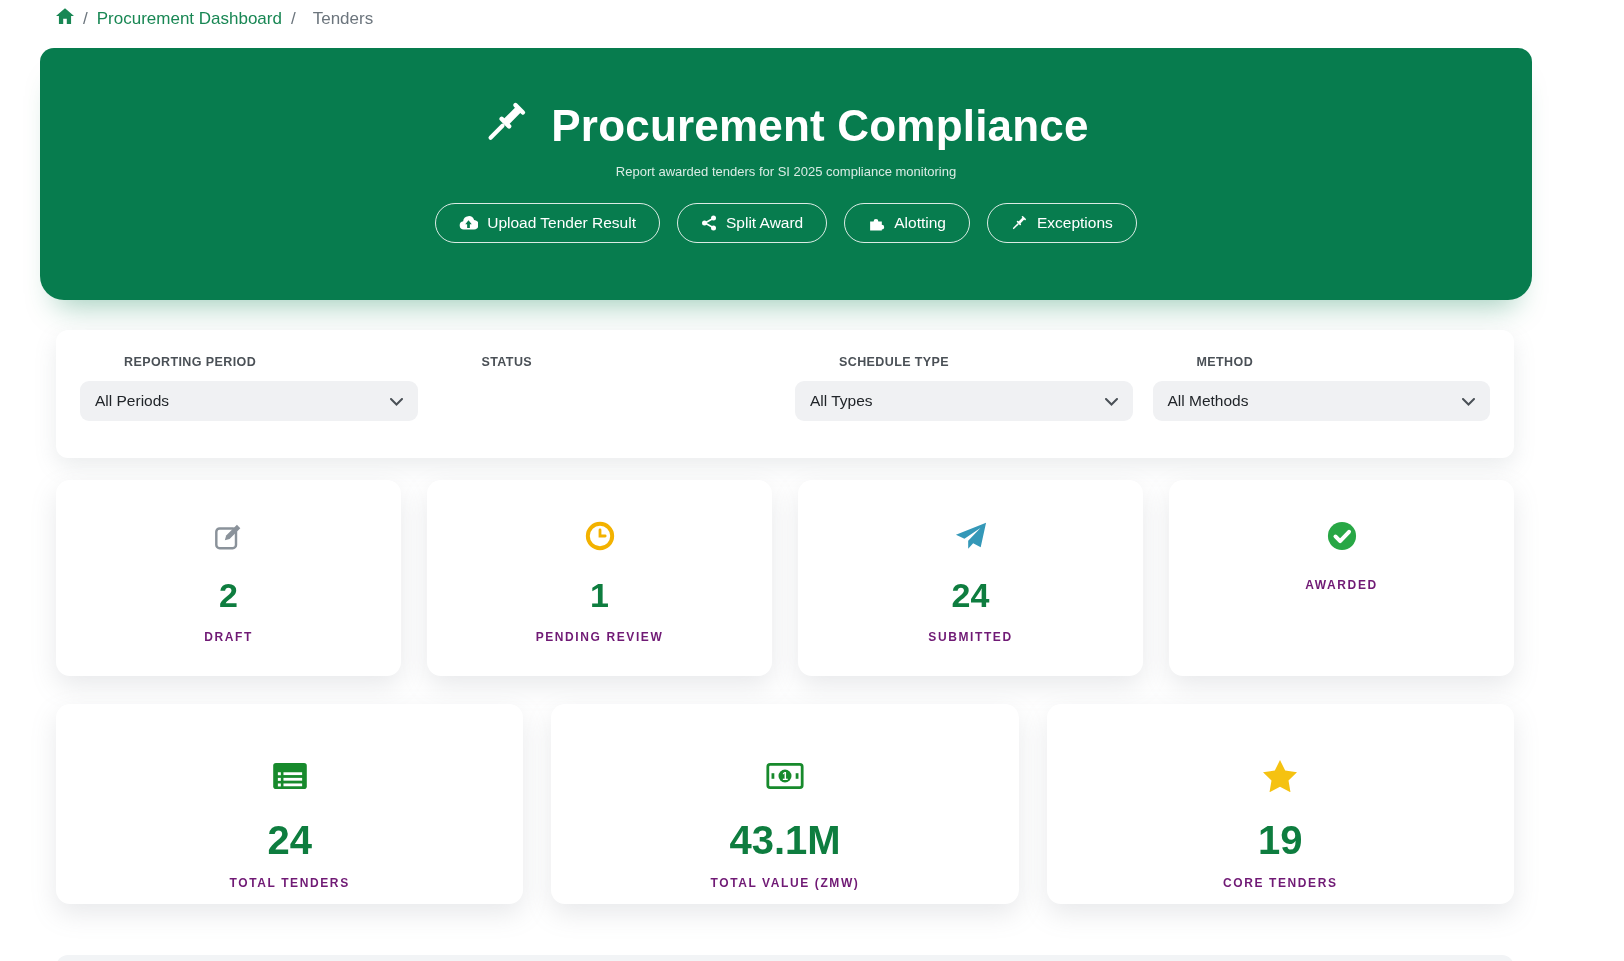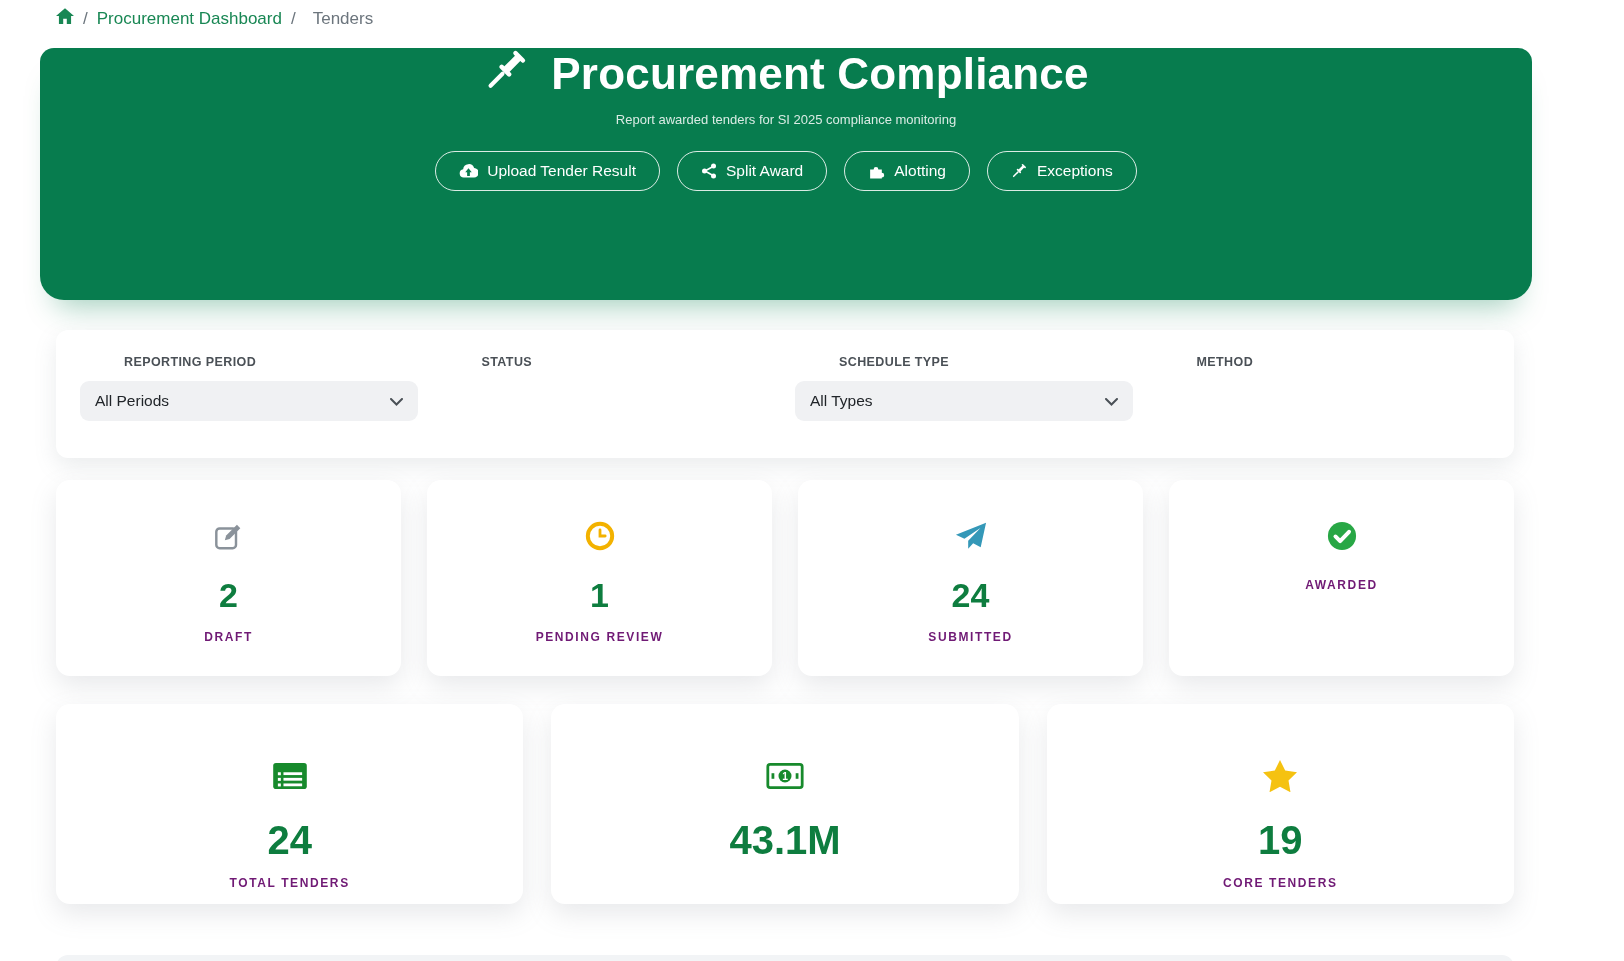--- a/index.html
+++ b/index.html
@@ -12,21 +12,21 @@
   .breadcrumb .home { display:flex; align-items:center; }
   .breadcrumb a.crumb-link { color:#198754; text-decoration:none; cursor:pointer; }
   .breadcrumb .crumb-current { color:#6c757d;margin-left:8px; }
   .breadcrumb .sep { color:#6c757d; }
 
   
   .banner { position:absolute; left:40px; top:48px; width:1492px; height:252px;
     background:#077c4e; border-radius:14px 14px 24px 24px; color:#fff; text-align:center;
     box-shadow:0 22px 30px -16px rgba(8,125,78,0.38); }
   .banner-title-row { display:flex; align-items:center; justify-content:center; gap:20px;
-    }
+    padding-top:52px; }
   .banner-title { font-size:44px; font-weight:700; letter-spacing:0.2px; }
   .banner-sub { margin-top:12px; font-size:13px; color:rgba(255,255,255,0.85); }
   .banner-actions { margin-top:24px; display:flex; justify-content:center; gap:17px; }
   .pill-btn { display:inline-flex; align-items:center; gap:9px; height:40px; padding:0 23px;
     border:1px solid rgba(255,255,255,0.85); border-radius:22px; background:transparent;
     color:#fff; font-size:15.5px; font-family:inherit; cursor:pointer; }
   .pill-btn svg { display:block; }
 
   
   .filters-card { position:absolute; left:56px; top:330px; width:1458px; height:128px;
@@ -154,20 +154,26 @@
     <div class="filter-label">Schedule Type</div>
     <div class="select">
       <span>All Types</span>
       <span><svg width="13" height="8" viewBox="0 0 13 8">
             <polyline points="1,1 6.5,6.5 12,1" fill="none" stroke="#4a5056" stroke-width="2" stroke-linecap="round"></polyline>
           </svg></span>
     </div>
   </div>
   <div>
     <div class="filter-label">Method</div>
+    <div class="select">
+      <span>All Methods</span>
+      <span><svg width="13" height="8" viewBox="0 0 13 8">
+            <polyline points="1,1 6.5,6.5 12,1" fill="none" stroke="#4a5056" stroke-width="2" stroke-linecap="round"></polyline>
+          </svg></span>
+    </div>
   </div>
 </section>
 
 <section class="status-row">
   <div class="stat-card">
     <div class="stat-icon">
       <svg width="31" height="30" viewBox="0 0 32 32">
         <rect x="3" y="8" width="21" height="21" rx="3.5" fill="none" stroke="#8a929a" stroke-width="2.6"></rect>
         <path d="M13.5 15.5 L25 4 l3.6 3.6 L17.1 19.1 l-5 1.4 z" fill="#8a929a"></path>
       </svg>
@@ -232,20 +238,21 @@
     <div class="stat-icon">
       <svg width="38" height="26" viewBox="0 0 40 28">
         <rect x="1.5" y="1.5" width="37" height="25" rx="2.5" fill="#ffffff" stroke="#178a2c" stroke-width="3"></rect>
         <circle cx="20" cy="14" r="7" fill="#178a2c"></circle>
         <text x="20" y="18" font-size="11" font-weight="bold" fill="#ffffff" text-anchor="middle" font-family="Liberation Sans, sans-serif">1</text>
         <rect x="5.5" y="11" width="3" height="6" fill="#178a2c"></rect>
         <rect x="31.5" y="11" width="3" height="6" fill="#178a2c"></rect>
       </svg>
     </div>
     <div class="stat-value">43.1M</div>
+    <div class="stat-label">Total Value (ZMW)</div>
   </div>
 
   <div class="stat-card">
     <div class="stat-icon">
       <svg width="34" height="32" viewBox="0 0 34 32">
         <path d="M17 0 l5.2 10.6 11.8 1.7 -8.5 8.3 2 11.7 L17 26.8 6.5 32.3 l2-11.7 L0 12.3 l11.8-1.7 z" fill="#f5c211"></path>
       </svg>
     </div>
     <div class="stat-value">19</div>
     <div class="stat-label">Core Tenders</div>

